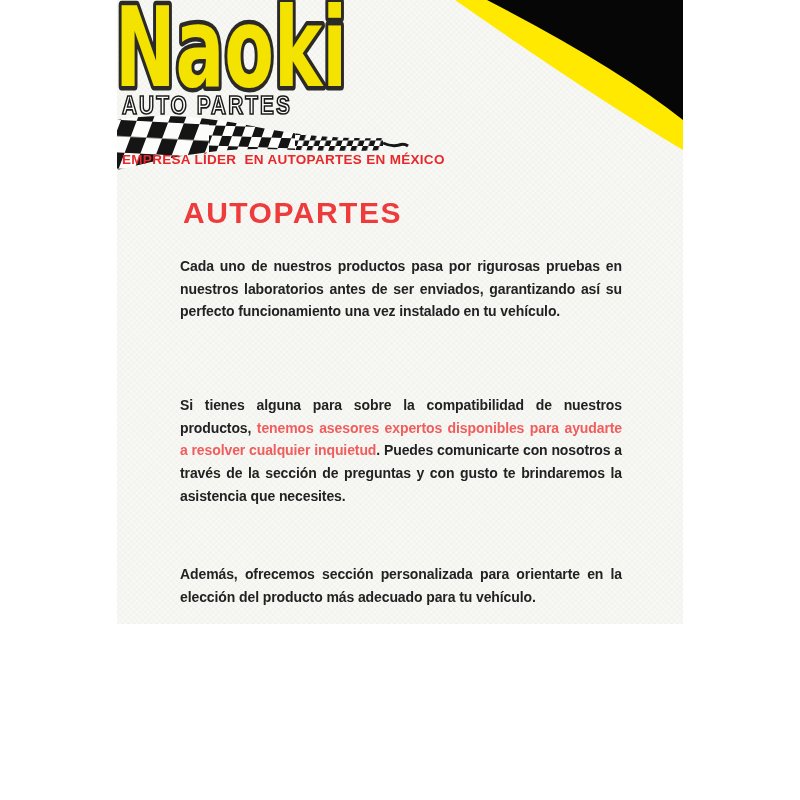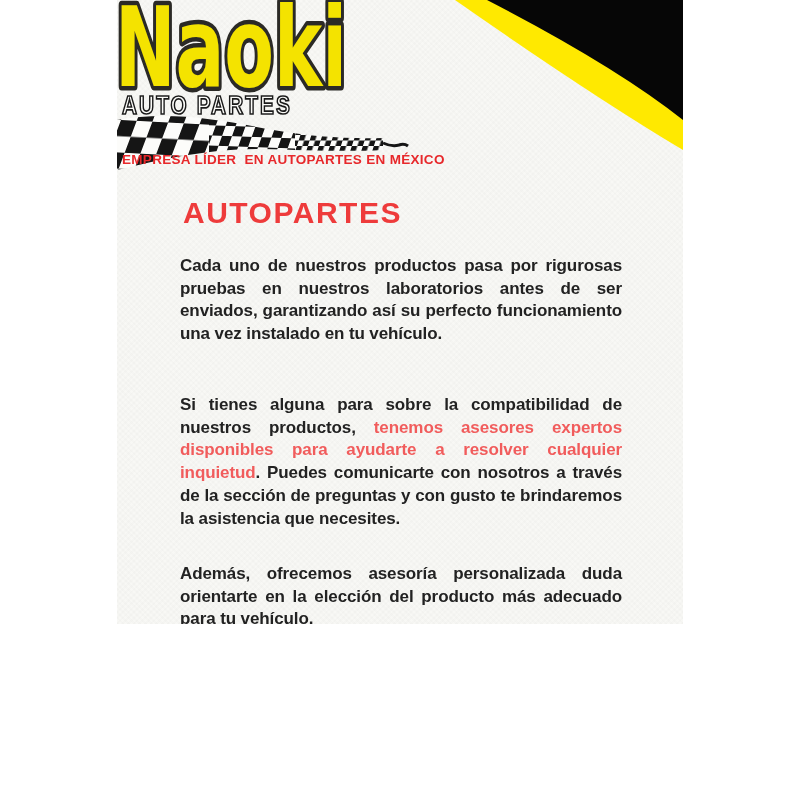--- a/index.html
+++ b/index.html
@@ -23,21 +23,21 @@
     font-weight:700;font-size:13.5px;letter-spacing:.3px;
     color:#e7282b;white-space:pre;
   }
   .heading{
     position:absolute;left:66px;top:196px;margin:0;
     font-weight:700;font-size:30px;line-height:34px;letter-spacing:1.5px;
     color:#ee3b3b;
   }
   .body{
     position:absolute;left:63px;width:442px;margin:0;
-    font-weight:700;font-size:17px;line-height:22.7px;letter-spacing:-0.1px;
+    font-weight:700;font-size:14px;line-height:22.7px;letter-spacing:-0.1px;
     color:#222222;text-align:justify;text-align-last:left;
   }
   .p1{top:255px;}
   .p2{top:394px;}
   .p3{top:563px;}
   .hl{color:#f15c5c;}
 </style>
 </head>
 <body>
 
@@ -105,16 +105,16 @@
     </svg>
 
     <div class="tagline">EMPRESA LÍDER  EN AUTOPARTES EN MÉXICO</div>
 
     <h1 class="heading">AUTOPARTES</h1>
 
     <p class="body p1">Cada uno de nuestros productos pasa por rigurosas pruebas en nuestros laboratorios antes de ser enviados, garantizando así su perfecto funcionamiento una vez instalado en tu vehículo.</p>
 
     <p class="body p2"><span>Si tienes alguna para sobre la compatibilidad de nuestros productos, </span><span class="hl">tenemos asesores expertos disponibles para ayudarte a resolver cualquier inquietud</span><span>. Puedes comunicarte con nosotros a través de la sección de preguntas y con gusto te brindaremos la asistencia que necesites.</span></p>
 
-    <p class="body p3">Además, ofrecemos asesoría personalizada duda orientarte en la elección del producto más adecuado para tu vehículo.</p>
+    <p class="body p3">Además, ofrecemos sección personalizada para orientarte en la elección del producto más adecuado para tu vehículo.</p>
 
   </div>
 </div>
 
 </body></html>

